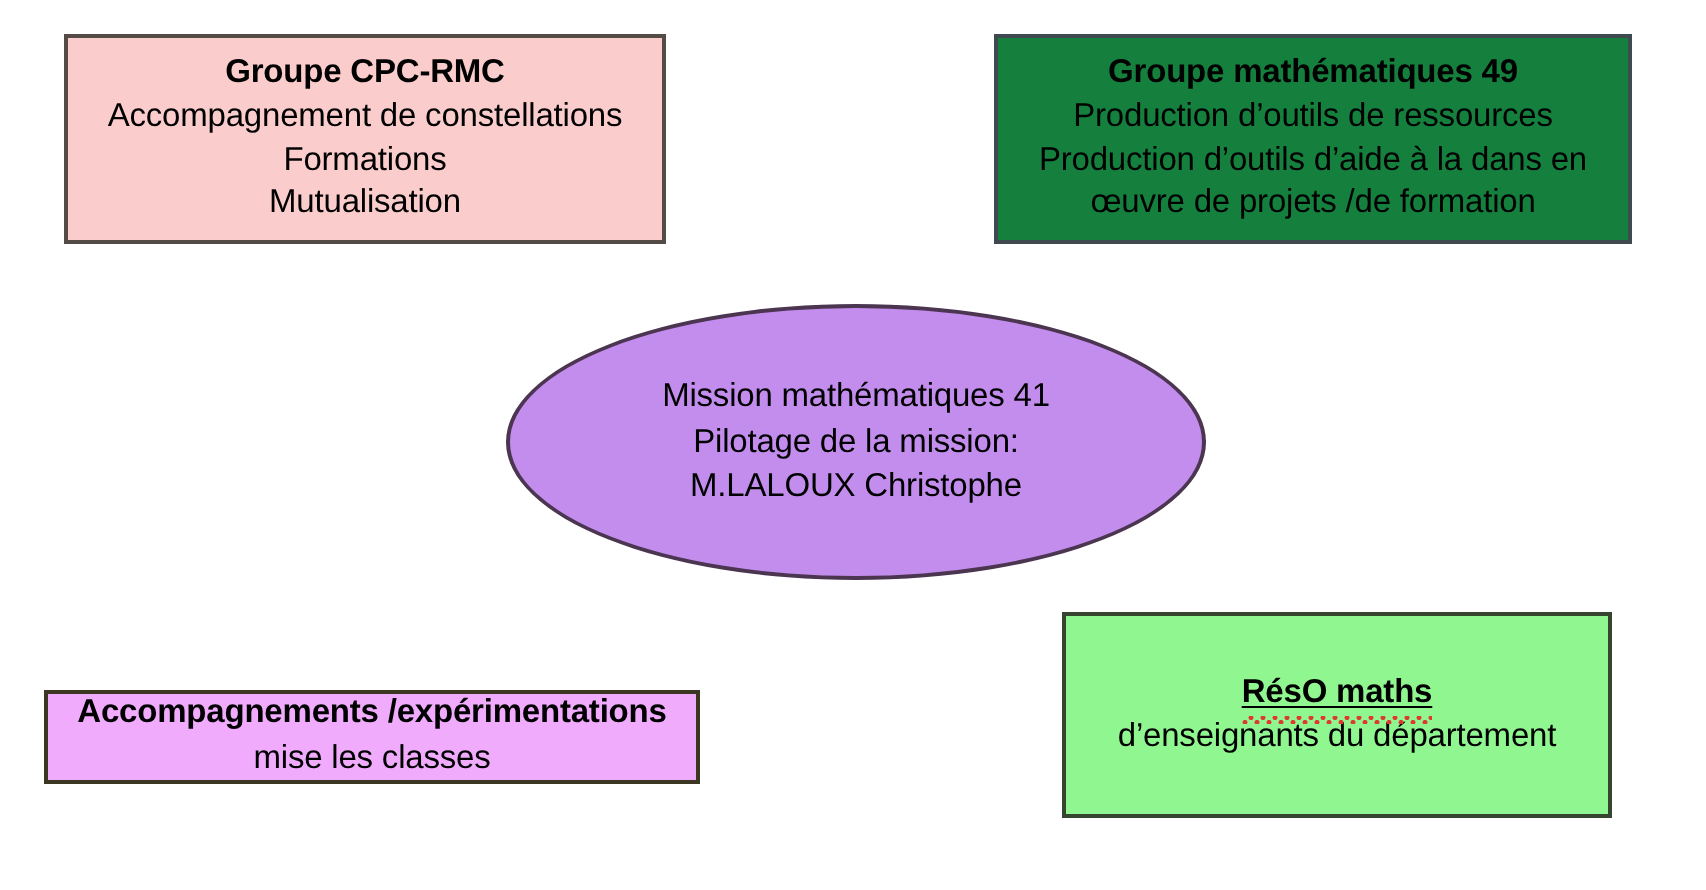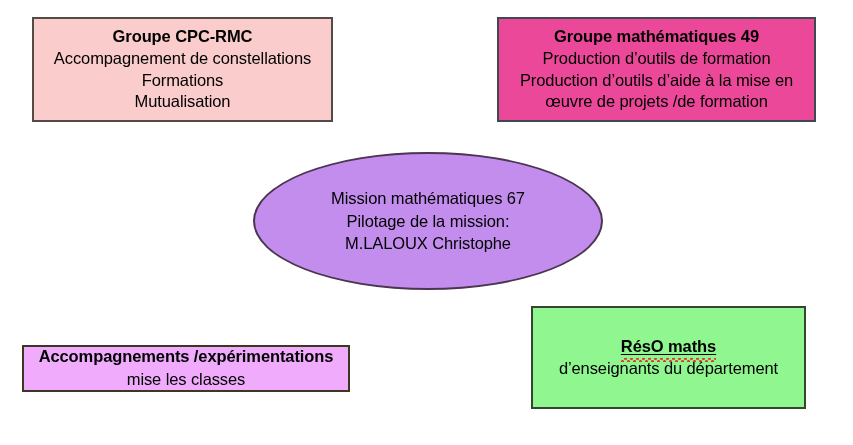--- a/index.html
+++ b/index.html
@@ -33,21 +33,21 @@
     text-align: center;
   }
 
   
   .box {
     border: 2px solid #4d4540;
     padding: 3px 6px;
   }
 
   .box-pink   { background: #fbcccc; border-color: #544b47; }
-  .box-blue   { background: #ec4899; border-color: #3e4a50; }
+  .box-blue   { background: #15803d; border-color: #3e4a50; }
   .box-green  { background: #90f790; border-color: #35452f; }
   .box-yellow { background: #f0abfc; border-color: #3b3722; }
 
   
   .ellipse {
     background: #c38dee;
     border: 2px solid #4b3550;
     border-radius: 50%;
   }
 
@@ -110,27 +110,27 @@
 
   <div class="node box box-pink" id="node-cpc-rmc">
     <div class="title-line">Groupe CPC-RMC</div>
     <div class="body-line">Accompagnement de constellations</div>
     <div class="body-line">Formations</div>
     <div class="body-line">Mutualisation</div>
   </div>
 
   <div class="node box box-blue" id="node-groupe-math">
     <div class="title-line">Groupe mathématiques 49</div>
-    <div class="body-line">Production d’outils de formation</div>
-    <div class="body-line">Production d’outils d’aide à la mise en</div>
+    <div class="body-line">Production d’outils de ressources</div>
+    <div class="body-line">Production d’outils d’aide à la dans en</div>
     <div class="body-line">œuvre de projets /de formation</div>
   </div>
 
   <div class="node ellipse" id="node-mission">
-    <div class="plain-line">Mission mathématiques 67</div>
+    <div class="plain-line">Mission mathématiques 41</div>
     <div class="plain-line">Pilotage de la mission:</div>
     <div class="plain-line">M.LALOUX Christophe</div>
   </div>
 
   <div class="node box box-green" id="node-reso-maths">
     <div class="spellcheck-wrap">
       <span class="title-line title-underline">RésO maths</span>
       <span class="spellcheck-squiggle"></span>
     </div>
     <div class="body-line">d’enseignants du département</div>

